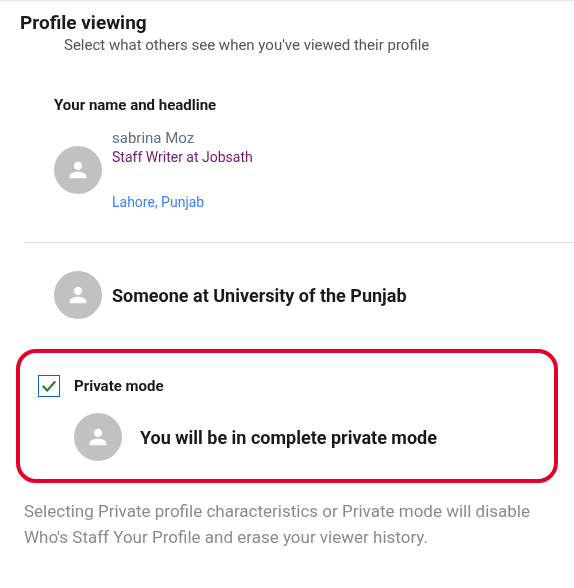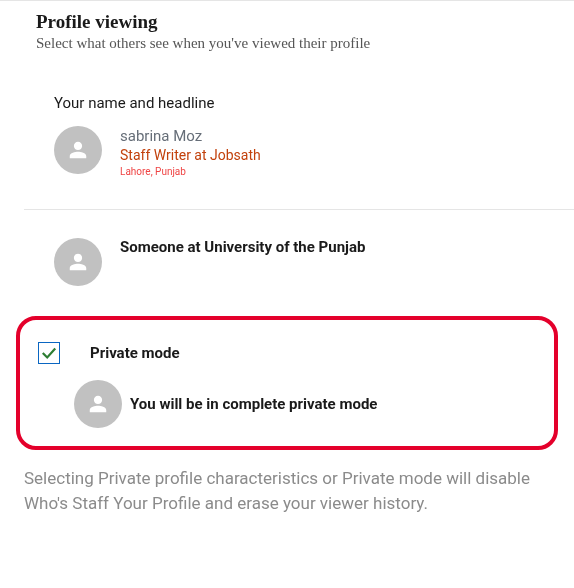--- a/index.html
+++ b/index.html
@@ -5,108 +5,109 @@
     * { margin: 0; padding: 0; box-sizing: border-box; }
     body {
       font-family: -apple-system, BlinkMacSystemFont, "Segoe UI", Roboto, sans-serif;
       background: #fff;
       width: 574px;
       height: 588px;
       color: #000;
       padding: 0;
     }
     .container {
-      padding: 0 36px;
-      font-family: Liberation Serif, serif;
+      padding: 0 20px;
     }
     .page-title {
       font-size: 19px;
       font-weight: 700;
       color: #1a1a1a;
       padding: 10px 0 2px 0;
     }
     .page-subtitle {
       font-size: 15px;
       color: #555;
       font-weight: 400;
       padding-bottom: 14px;
+      margin-left: 44px;
     }
     .top-border {
       border-top: 1px solid #e5e5e5;
     }
     .section {
       padding-left: 54px;
       padding-top: 28px;
       padding-bottom: 8px;
     }
     .section-title {
       font-size: 15px;
-      font-weight: 400;
+      font-weight: 700;
       color: #1a1a1a;
       margin-bottom: 14px;
     }
     .option-row {
       display: flex;
-      gap: 18px;
+      align-items: center;
+      gap: 10px;
       padding-bottom: 16px;
     }
     .avatar {
       width: 48px;
       height: 48px;
       border-radius: 50%;
       background: #c1c1c1;
       display: flex;
       align-items: center;
       justify-content: center;
       flex-shrink: 0;
     }
     .avatar svg { width: 22px; height: 24px; fill: #fff; }
     .info { display: flex; flex-direction: column; }
     .info .line1 { font-size: 15px; color: #666e78; line-height: 1.35; }
-    .info .line2 { font-size: 14px; color: #c2410c; line-height: 1.35; }
-    .info .line3 { font-size: 10px; color: #ef4444; line-height: 1.35; }
-    .info .bold { font-weight: 700; color: #1a1a1a; font-size: 15px; }
+    .info .line2 { font-size: 14px; color: #701a75; line-height: 1.35; }
+    .info .line3 { font-size: 14px; color: #3b82f6; line-height: 1.35; margin-top: 26px; }
+    .info .bold { font-weight: 700; color: #1a1a1a; font-size: 18px; }
     .divider {
       border-top: 1px solid #e5e5e5;
       margin-left: 24px;
       margin-right: 0;
       margin-top: 6px;
     }
     .private-box {
       border: 4px solid #e4002b;
       border-radius: 20px;
       margin: 6px 16px 12px 16px;
       padding: 22px 18px 18px 18px;
       position: relative;
     }
     .private-header {
       display: flex;
       align-items: center;
-      gap: 30px;
+      gap: 14px;
       margin-bottom: 16px;
     }
     .checkbox {
       width: 22px;
       height: 22px;
       border: 1.5px solid #0a66c2;
       display: flex;
       align-items: center;
       justify-content: center;
       background: #fff;
     }
     .checkbox svg { width: 16px; height: 14px; stroke: #2e7d32; stroke-width: 2.5; fill: none; }
     .private-title {
       font-size: 15px;
       font-weight: 700;
       color: #1a1a1a;
     }
     .private-row {
       display: flex;
       align-items: center;
-      gap: 8px;
+      gap: 18px;
       padding-left: 36px;
     }
     .footer-text {
       font-size: 17px;
       color: #8b8b8b;
       line-height: 1.5;
       padding: 4px 24px 0 24px;
     }
   </style>
 </head>

